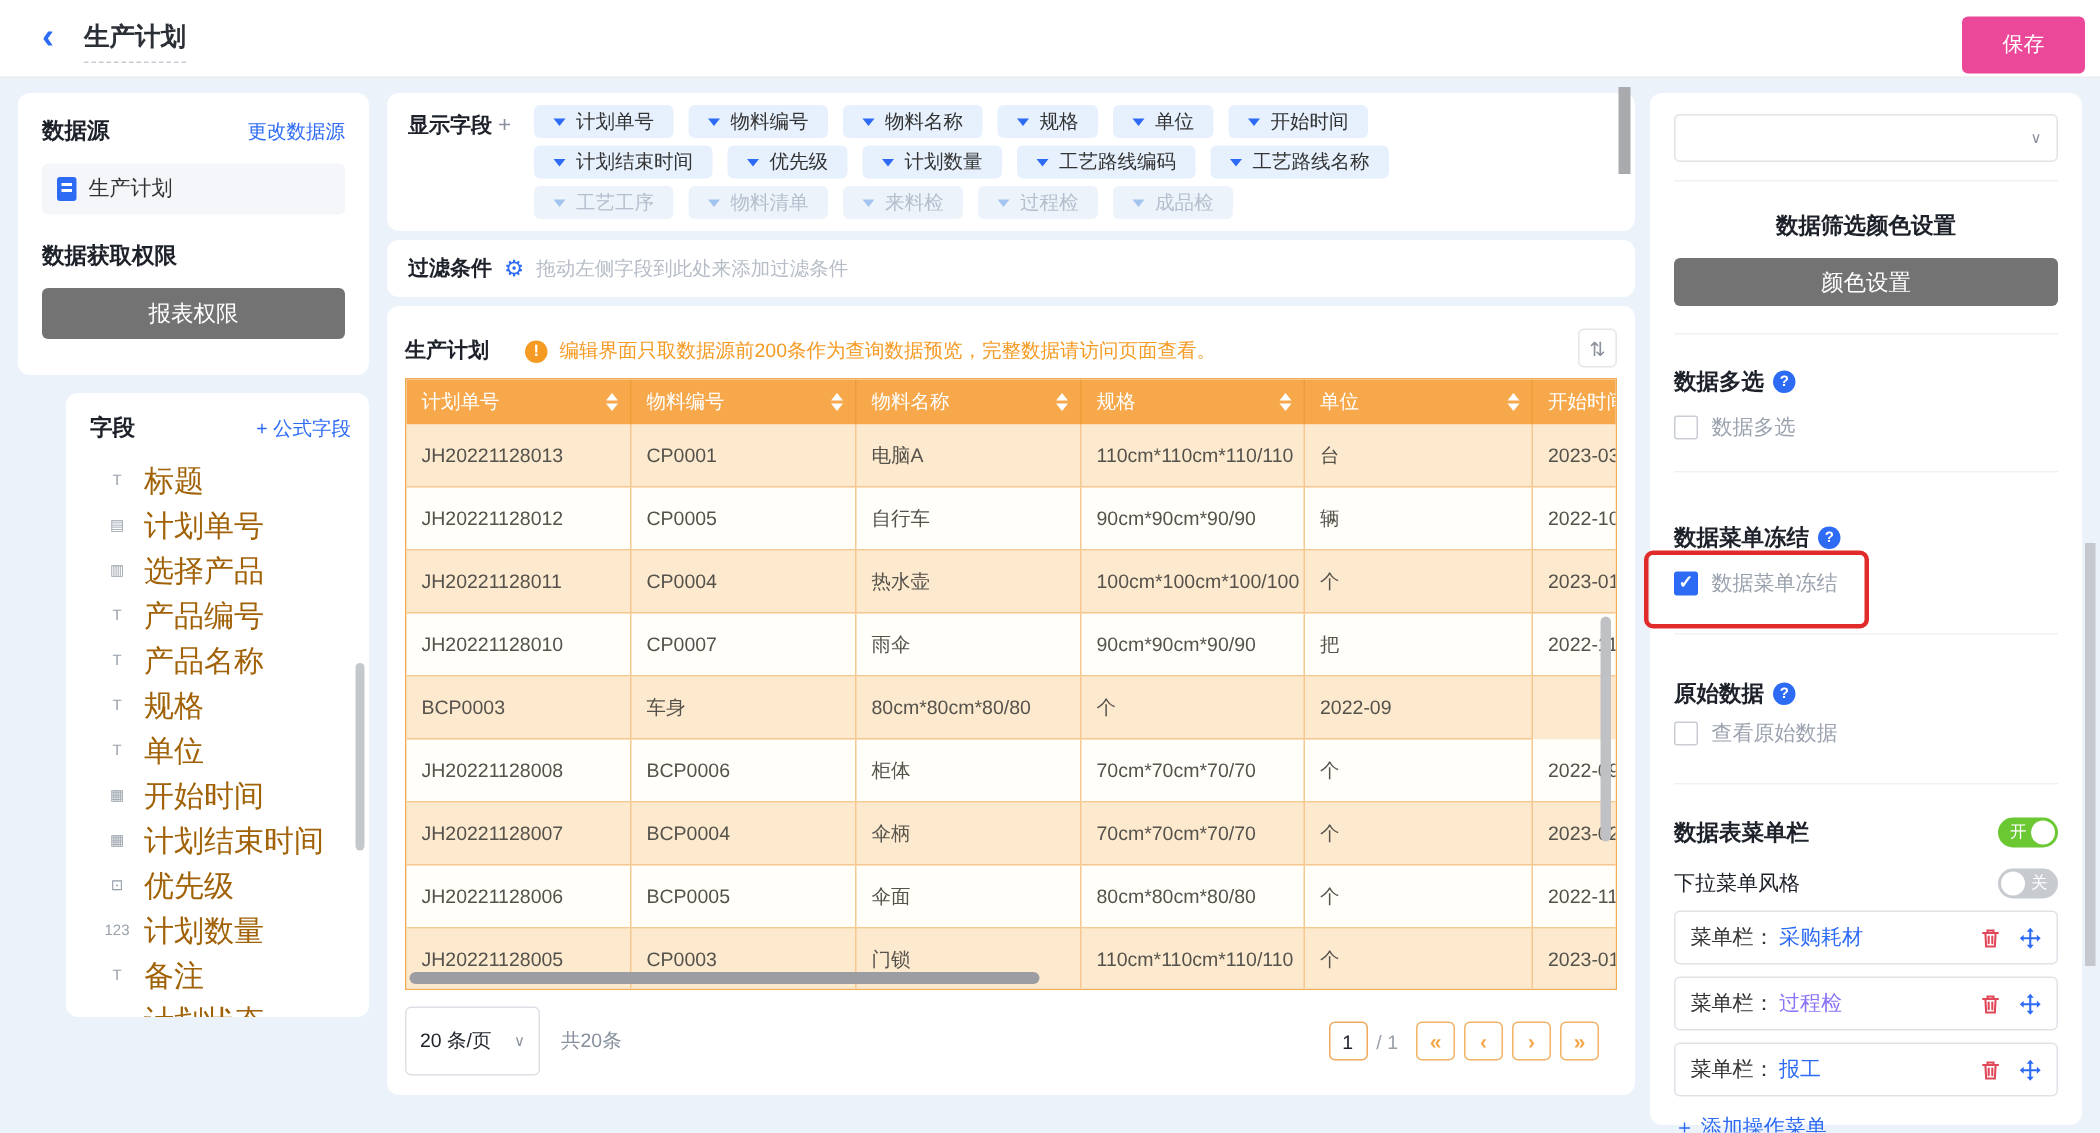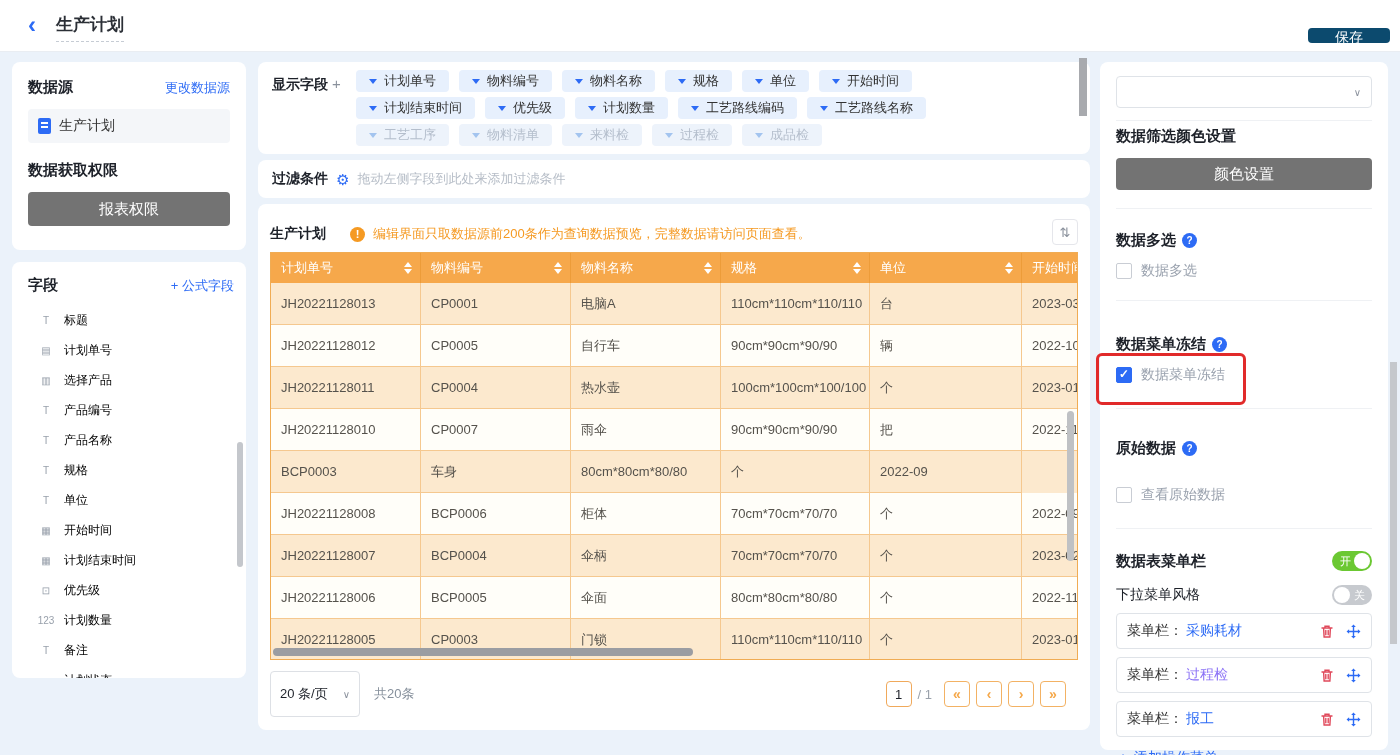--- a/index.html
+++ b/index.html
@@ -8,42 +8,42 @@
     width:1400px; height:755px; overflow:hidden; position:relative;
     background:#EBF2FA; font-family:"Liberation Sans",sans-serif; color:#1D2129;
   }
   a { text-decoration:none; cursor:pointer; }
 
   
   .topbar { position:absolute; top:0; left:0; width:1400px; height:52px; background:#fff; border-bottom:1px solid #E9EDF2; z-index:3; }
   .back-ic { position:absolute; left:28px; top:12px; color:#2D6BF5; font-size:24px; font-weight:700; line-height:26px; cursor:pointer; }
   .back-ic::before { content:"‹"; }
   .page-title { position:absolute; left:56px; top:13px; font-size:17px; font-weight:600; color:#2B2F36; padding-bottom:5px; border-bottom:1px dashed #C6CCD4; }
-  .save-btn { position:absolute; right:10px; top:28px; width:82px; height:15px; background:#0c4a6e; color:#fff; border:none; border-radius:4px; font-size:14px; cursor:pointer; font-family:inherit; }
+  .save-btn { position:absolute; right:10px; top:11px; width:82px; height:38px; background:#ec4899; color:#fff; border:none; border-radius:4px; font-size:14px; cursor:pointer; font-family:inherit; }
 
   
   .card { background:#fff; border-radius:8px; }
   .sec-title { font-size:15px; font-weight:700; color:#1D2129; }
   .link { font-size:13px; color:#2D6BF5; }
   .vscroll { position:absolute; background:#C4C7CC; border-radius:4px; }
 
   
   .left-col { position:absolute; left:12px; top:62px; width:234px; }
   .ds-card { height:188px; padding:16px; margin-bottom:12px; }
   .card-head { display:flex; justify-content:space-between; align-items:center; }
   .ds-item { margin-top:12px; height:34px; background:#F4F6F9; border-radius:4px; display:flex; align-items:center; padding:0 10px; gap:8px; font-size:14px; color:#333; cursor:pointer; }
   .doc-ic { width:13px; height:16px; background:#2D6BF5; border-radius:2px; position:relative; flex:none; }
   .doc-ic::after { content:""; position:absolute; left:3px; top:4px; width:7px; height:2px; background:#fff; box-shadow:0 4px 0 #fff; }
   .perm-title { margin-top:18px; }
   .blue-btn { margin-top:12px; width:100%; height:34px; background:#737373; color:#fff; border:none; border-radius:4px; font-size:15px; cursor:pointer; font-family:inherit; }
-  .fields-card { height:416px; padding:14px 12px 0 16px; position:relative; overflow:hidden; }
+  .fields-card { height:416px; padding:14px 12px 0 16px; position:relative; overflow:hidden;margin-left:32px; }
   .field-list { margin-top:10px; }
   .field-item { height:30px; display:flex; align-items:center; gap:8px; padding-left:8px; cursor:pointer; }
   .f-icon { width:20px; font-size:10px; color:#98A0AB; text-align:center; flex:none; }
-  .f-label { font-size:12px; color:#000000; white-space:nowrap; }
+  .f-label { font-size:20px; color:#a16207; white-space:nowrap; }
   .fields-scroll { right:3px; top:180px; width:6px; height:125px; }
 
   
   .mid-col { position:absolute; left:258px; top:62px; width:832px; }
   .tags-card { height:92px; padding:8px 14px; display:flex; }
   .tags-label { width:84px; padding-top:5px; font-size:14px; font-weight:600; color:#1D2129; white-space:nowrap; }
   .plus-ic { color:#8A919C; font-weight:400; font-size:15px; cursor:pointer; margin-left:4px; }
   .tag-rows { flex:1; display:flex; flex-direction:column; gap:5px; }
   .tag-row { display:flex; gap:10px; height:24px; }
   .tag { display:inline-flex; align-items:center; gap:7px; background:#E7F0FD; border-radius:4px; padding:0 13px; font-size:13px; color:#333; white-space:nowrap; cursor:pointer; }
@@ -97,28 +97,28 @@
   .page-of { color:#9AA1AB; margin-right:6px; }
   .pg-btn { width:26px; height:26px; border:1px solid #F3B264; border-radius:4px; background:#fff; color:#F5A84A; font-size:14px; font-weight:700; display:flex; align-items:center; justify-content:center; padding:0; cursor:pointer; font-family:inherit; line-height:1; }
 
   .mid-scroll { position:absolute; left:1079px; top:58px; width:8px; height:58px; background:#A8AAAE; z-index:4; }
   .page-scroll { position:absolute; left:1390px; top:362px; width:7px; height:282px; background:#C5C8CC; z-index:4; }
 
   
   .right-col { position:absolute; left:1100px; top:62px; width:288px; height:688px; padding:14px 16px; overflow:visible; }
   .select { height:32px; border:1px solid #DFE3E8; border-radius:4px; display:flex; align-items:center; justify-content:flex-end; padding:0 10px; cursor:pointer; background:#fff; }
   .divider { border:none; border-top:1px solid #EFF1F4; height:0; }
-  .hr1 { margin:12px 0 0; } .t1 { margin-top:6px; }
+  .hr1 { margin:12px 0 0; } .t1 { margin-top:20px;text-align:center; }
   .btn2 { margin-top:12px; height:32px; }
   .hr2 { margin:18px 0 0; } .t2 { margin-top:22px; }
   .cb1 { margin-top:12px; }
   .hr3 { margin:20px 0 0; } .t3 { margin-top:34px; }
   .cb2 { margin-top:12px; }
   .hr4 { margin:24px 0 0; } .t4 { margin-top:30px; }
-  .cb3 { margin-top:28px;text-align:right; }
+  .cb3 { margin-top:8px;text-align:right; }
   .hr5 { margin:24px 0 0; }
   .with-q { display:flex; align-items:center; gap:6px; }
   .qmark { width:15px; height:15px; border-radius:50%; background:#2D6BF5; color:#fff; font-size:10px; font-weight:700; display:inline-flex; align-items:center; justify-content:center; cursor:pointer; flex:none; }
   .qmark::before { content:"?"; }
   .cb-row { display:flex; align-items:center; gap:9px; position:relative; cursor:pointer; }
   .cb { width:16px; height:16px; border:1px solid #C9CDD4; border-radius:2px; background:#fff; flex:none; position:relative; }
   .cb.checked { background:#2D6BF5; border-color:#2D6BF5; }
   .cb.checked::after { content:"✓"; position:absolute; left:2px; top:-1px; color:#fff; font-size:12px; font-weight:700; }
   .cb-label { font-size:14px; color:#9AA2AE; }
   .red-annotation { position:absolute; left:-20px; top:-13px; width:150px; height:52px; border:3px solid #E12A2A; border-radius:6px; pointer-events:none; z-index:5; }

